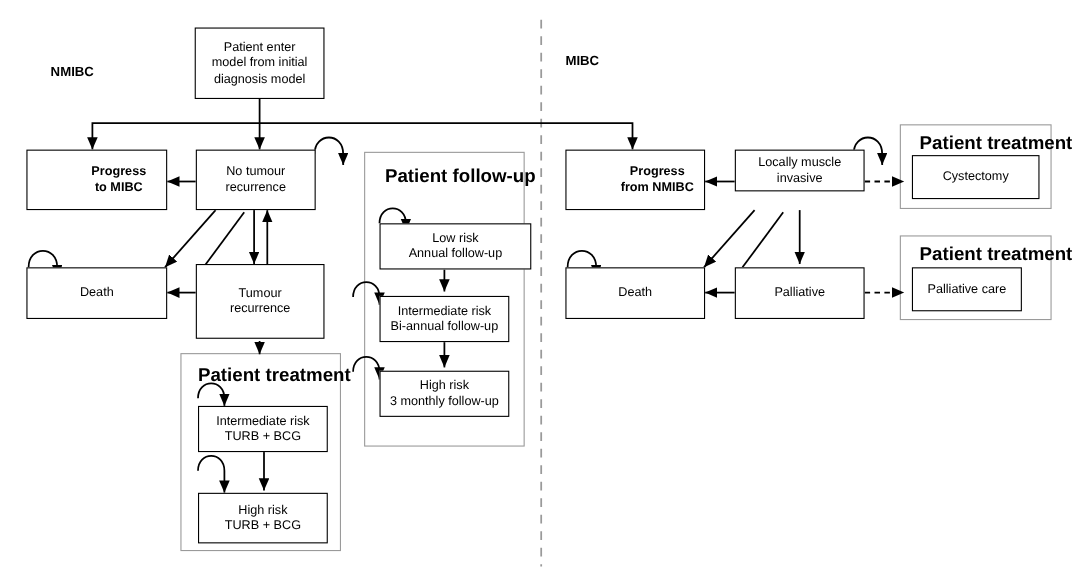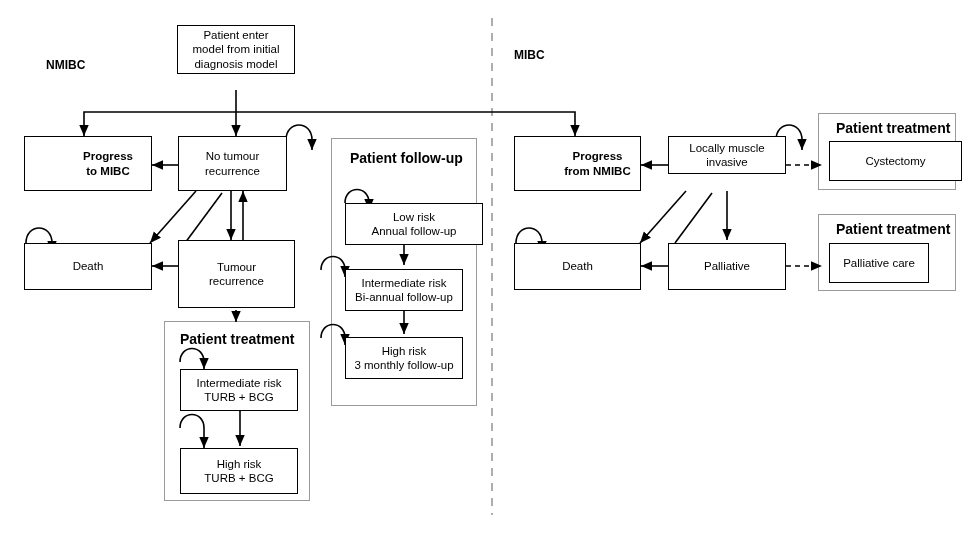--- a/index.html
+++ b/index.html
@@ -39,21 +39,21 @@
   }
   .group {
     position: absolute;
     box-sizing: border-box;
     border: 1.2px solid #9a9a9a;
     background: #ffffff;
     z-index: 1;
   }
   .group-title {
     position: absolute;
-    font-size: 14px;
+    font-size: 17px;
     font-weight: bold;
     color: #000000;
     z-index: 2;
     white-space: nowrap;
   }
   .section-label {
     position: absolute;
     font-size: 12px;
     font-weight: bold;
     color: #000000;
@@ -142,21 +142,21 @@
 
   <div class="group" style="left:331px; top:138px; width:146px; height:268px;"></div>
   <div class="group-title" style="left:350px; top:150px;">Patient follow-up</div>
 
   <div class="group" style="left:818px; top:113px; width:138px; height:77px;"></div>
   <div class="group-title" style="left:836px; top:120px;">Patient treatment</div>
 
   <div class="group" style="left:818px; top:214px; width:138px; height:77px;"></div>
   <div class="group-title" style="left:836px; top:221px;">Patient treatment</div>
 
-  <div class="node" style="left:177px; top:25px; width:118px; height:49px;">Patient enter
+  <div class="node" style="left:177px; top:25px; width:118px; height:65px;">Patient enter
 model from initial
 diagnosis model</div>
 
   <div class="node bold" style="left:24px; top:136px; width:128px; height:55px;">Progress
 to MIBC</div>
 
   <div class="node" style="left:178px; top:136px; width:109px; height:55px;">No tumour
 recurrence</div>
 
   <div class="node" style="left:24px; top:243px; width:128px; height:47px;">Death</div>
@@ -182,17 +182,17 @@
   <div class="node bold" style="left:514px; top:136px; width:127px; height:55px;">Progress
 from NMIBC</div>
 
   <div class="node" style="left:668px; top:136px; width:118px; height:38px;">Locally muscle
 invasive</div>
 
   <div class="node" style="left:514px; top:243px; width:127px; height:47px;">Death</div>
 
   <div class="node" style="left:668px; top:243px; width:118px; height:47px;">Palliative</div>
 
-  <div class="node" style="left:829px; top:141px; width:133px; height:40px;">Cystectomy</div>
+  <div class="node" style="left:829px; top:141px; width:116px; height:40px;">Cystectomy</div>
 
   <div class="node" style="left:829px; top:243px; width:100px; height:40px;">Palliative care</div>
 
 </div>
 
 </body></html>

